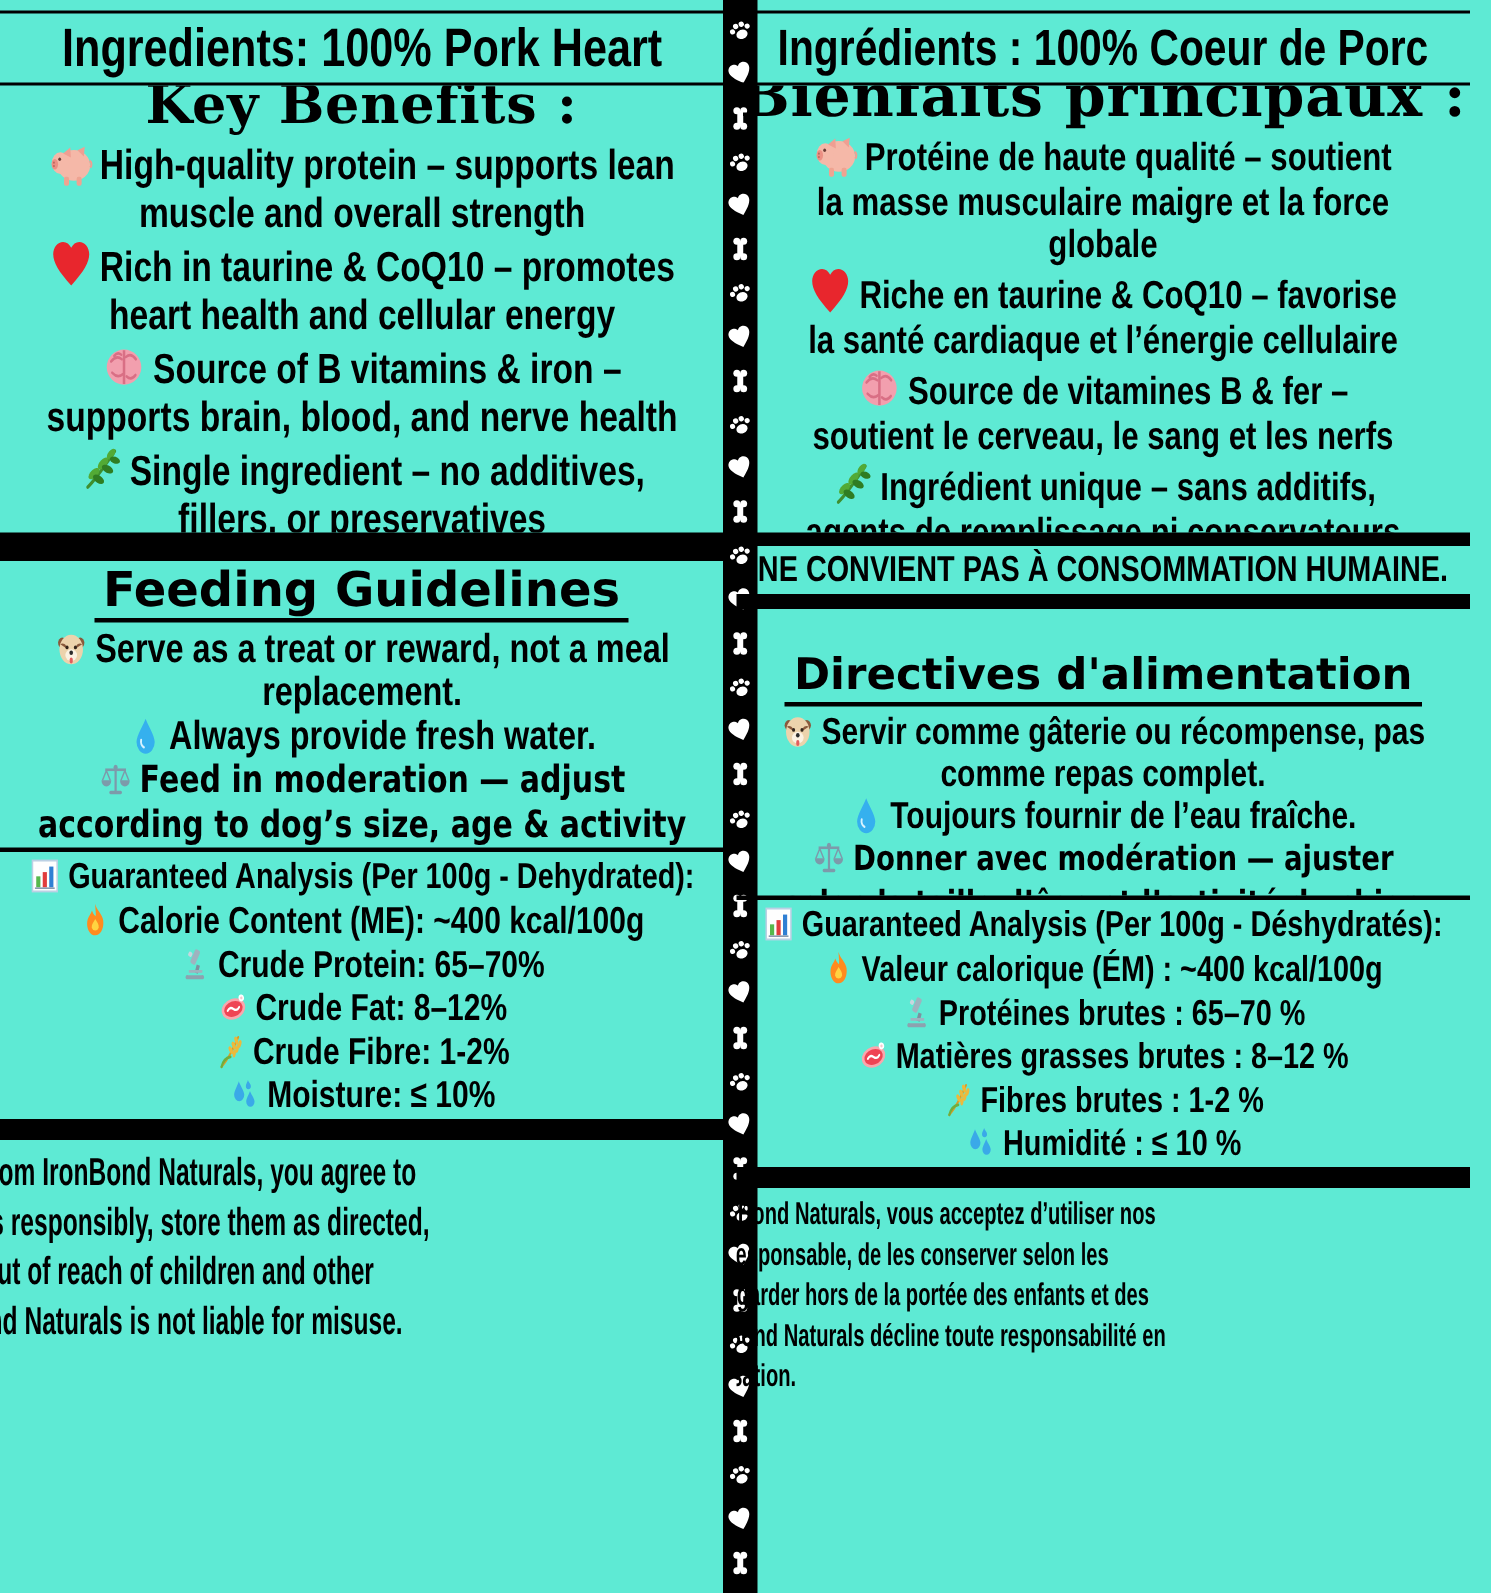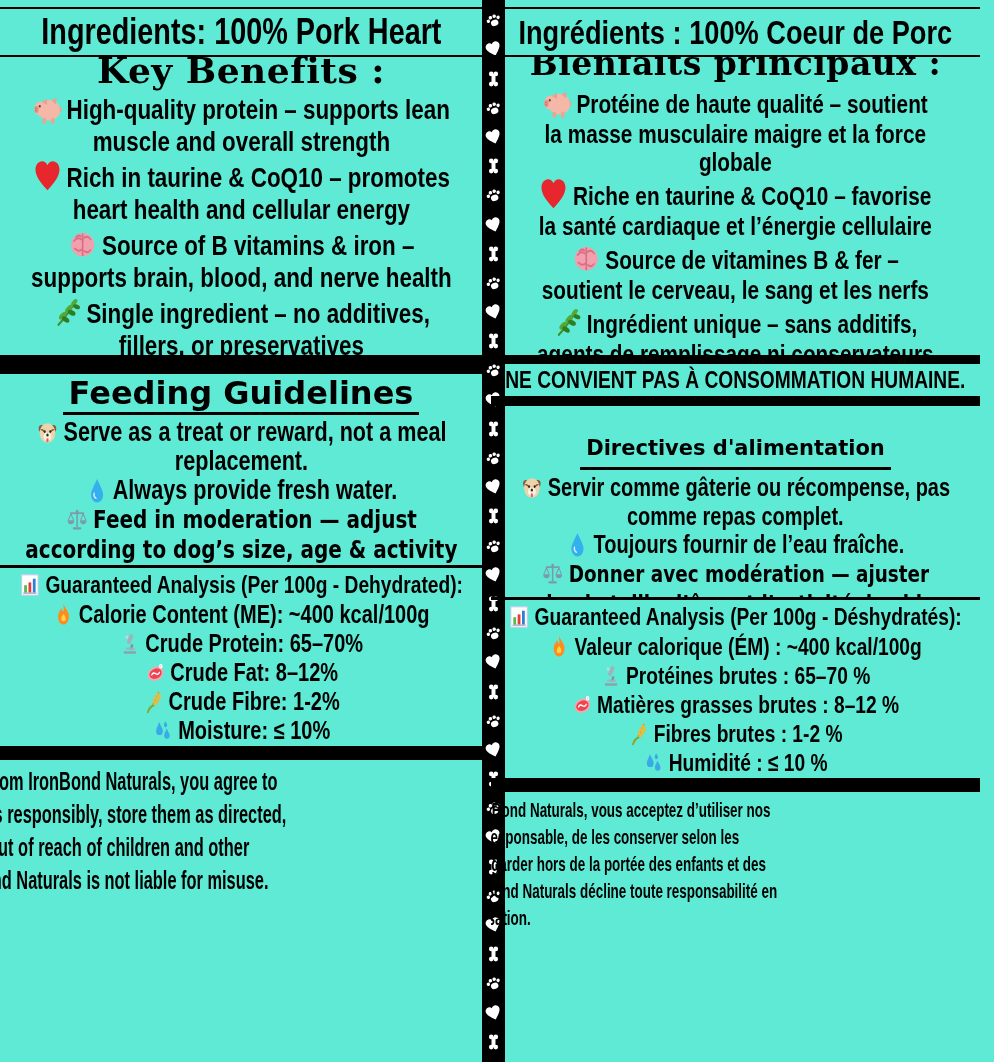--- a/index.html
+++ b/index.html
@@ -26,27 +26,27 @@
   .ln2{height:2px;background:#000;flex:none;}
   .s-dis{height:142px;align-items:center;}
   
   .sq{flex:none;width:140%;transform:scaleX(.8);white-space:pre-line;}
   .sqd{flex:none;width:160%;transform:scaleX(.63);transform-origin:0 50%;text-align:left;white-space:pre-line;padding-left:22px;box-sizing:border-box;}
   .fr .sqd{transform:scaleX(.64);padding-left:14px;}
   
   .t-ingr{font-weight:bold;font-size:36px;line-height:44px;white-space:nowrap;}
   .fr .t-ingr{font-size:34px;}
   .t-kb{font-family:"DejaVu Serif",serif;font-weight:bold;font-size:36px;line-height:40px;letter-spacing:.5px;flex:none;}
-  .fr .t-kb{font-size:33px;}
+  .fr .t-kb{font-size:39px;}
   .t-ben{font-weight:bold;font-size:28px;line-height:32px;}
   .fr .t-ben{font-size:26px;line-height:28px;}
   .t-not{font-weight:bold;font-size:28px;line-height:32px;white-space:nowrap;}
   .fr .t-not{font-size:24px;}
   .t-fh{font-family:"DejaVu Sans",sans-serif;font-weight:bold;font-size:32px;line-height:37px;border-bottom:3px solid #000;display:inline-block;flex:none;margin-bottom:3px;padding:0 6px;}
-  .fr .t-fh{font-size:21px;margin-top:45px;}
+  .fr .t-fh{font-size:29px;margin-top:45px;}
   .t-feed{font-weight:bold;font-size:27px;line-height:29px;}
   .fr .t-feed{font-size:25px;line-height:28px;}
   .t-feedalt{font-family:"DejaVu Sans",sans-serif;font-weight:bold;font-size:25px;line-height:30px;}
   .fr .t-feedalt{font-size:23px;}
   .t-anah{font-weight:bold;font-size:24px;line-height:30px;white-space:nowrap;}
   .t-ana{font-weight:bold;font-size:25px;line-height:29px;white-space:nowrap;}
   .fr .t-ana{font-size:24px;}
   .t-stoh{font-weight:bold;font-size:26px;line-height:30px;border-bottom:3px solid #000;display:inline-block;}
   .t-sto{font-weight:normal;font-size:25px;line-height:31px;}
   .fr .t-sto{font-size:23px;}

